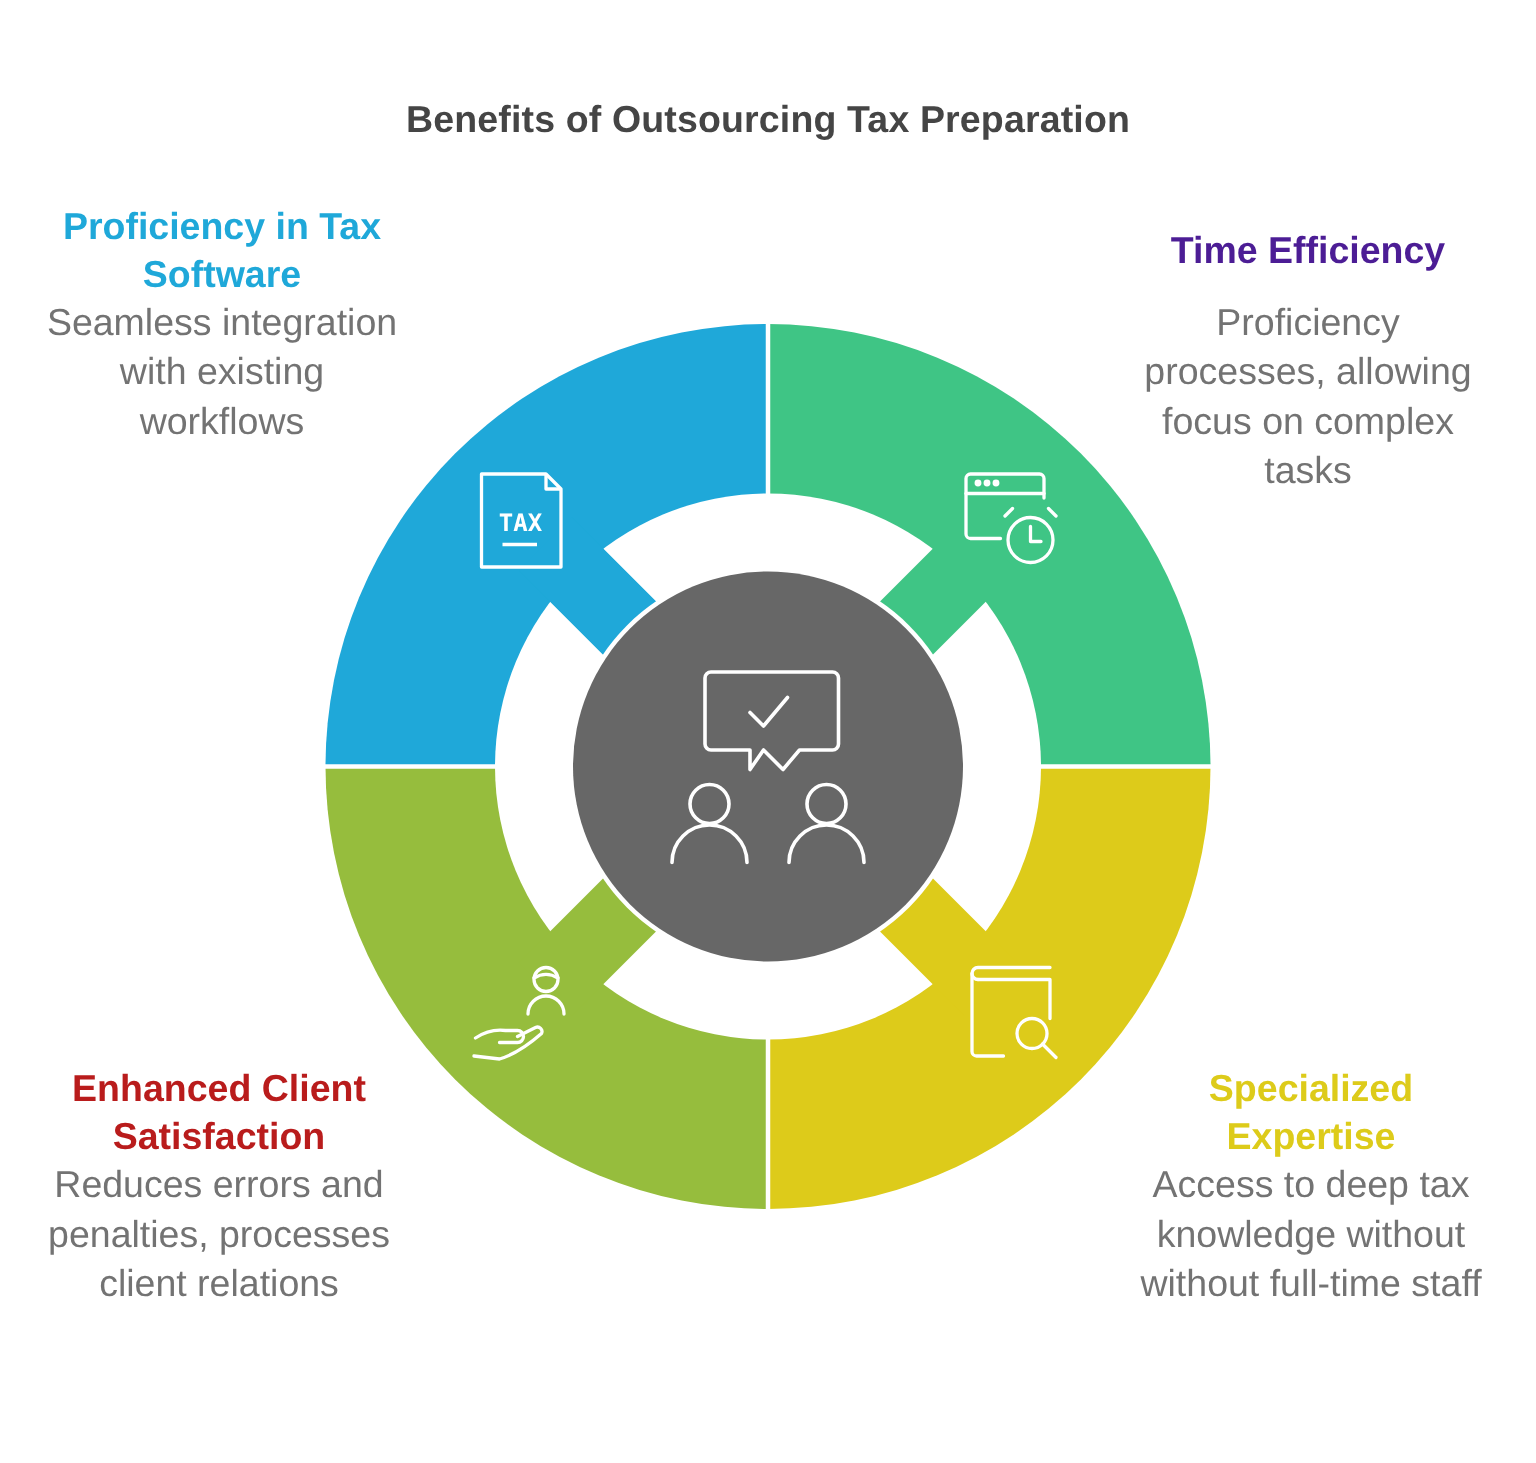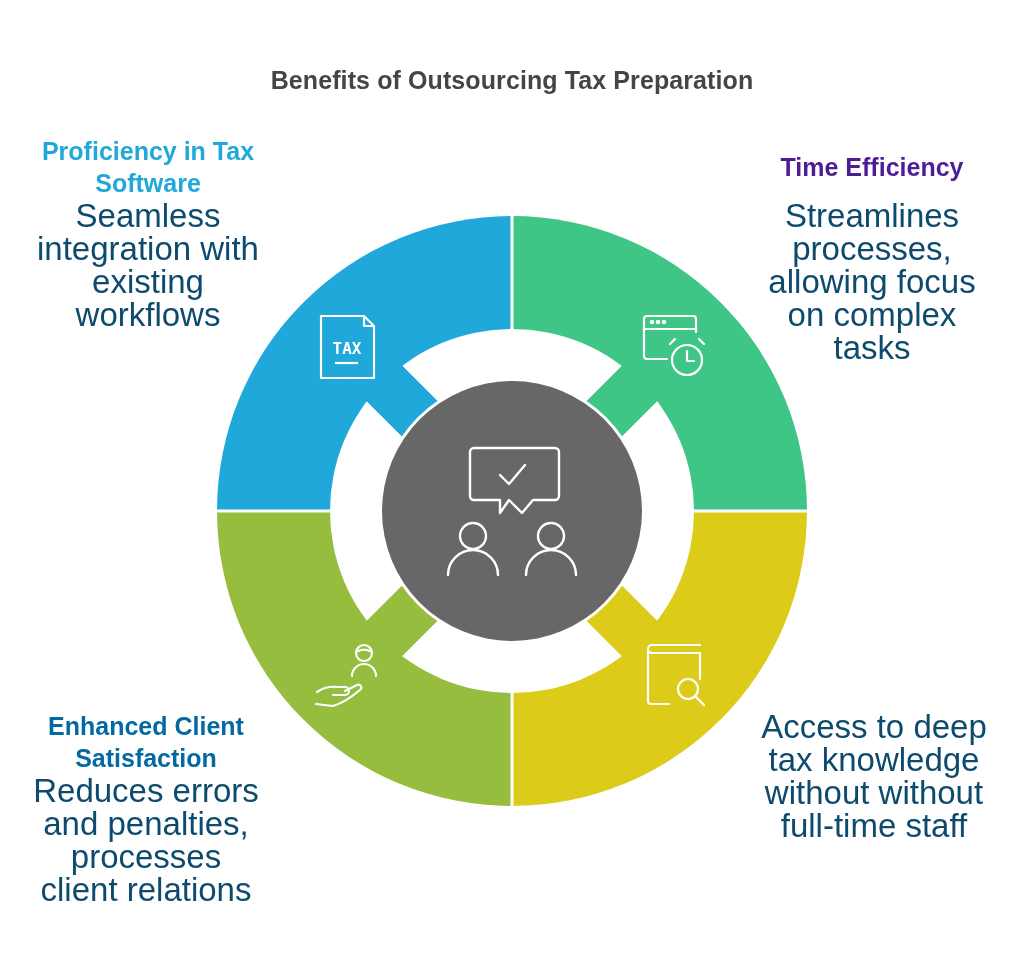--- a/index.html
+++ b/index.html
@@ -2,21 +2,21 @@
 <html><head>
 <meta charset="utf-8">
 <style>
   html, body { margin:0; padding:0; background:#ffffff; }
   body { width:1024px; height:975px; position:relative; overflow:hidden;
          font-family: "Liberation Sans", "DejaVu Sans", sans-serif; }
   .title { position:absolute; left:0; top:66px; width:1024px; text-align:center;
            font-size:25px; font-weight:bold; color:#454545; letter-spacing:0.1px; }
   .block { position:absolute; text-align:center; }
   .block .head { font-size:25px; font-weight:bold; line-height:32px; }
-  .block .desc { font-size:33px; color:#0c4a6e; line-height:33px; }
+  .block .desc { font-size:25px; color:#737373; line-height:33px; }
   #blk-tl { left:28px; top:135px; width:240px; }
   #blk-tr { left:752px; top:151px; width:240px; }
   #blk-tr .desc { margin-top:16px; }
   #blk-bl { left:30px; top:710px; width:232px; }
   #blk-br { left:758px; top:710px; width:232px; }
   svg.diagram { position:absolute; left:0; top:0; }
 </style>
 </head>
 <body>
 
@@ -120,23 +120,24 @@
   </g>
 </svg>
 
 <div class="block" id="blk-tl">
   <div class="head" style="color:#1FA8D9">Proficiency in Tax Software</div>
   <div class="desc">Seamless integration with existing workflows</div>
 </div>
 
 <div class="block" id="blk-tr">
   <div class="head" style="color:#4c1d95">Time Efficiency</div>
-  <div class="desc">Streamlines processes, allowing focus on complex tasks</div>
+  <div class="desc">Proficiency processes, allowing focus on complex tasks</div>
 </div>
 
 <div class="block" id="blk-bl">
-  <div class="head" style="color:#0369a1">Enhanced Client Satisfaction</div>
+  <div class="head" style="color:#b91c1c">Enhanced Client Satisfaction</div>
   <div class="desc">Reduces errors and penalties, processes client relations</div>
 </div>
 
 <div class="block" id="blk-br">
+  <div class="head" style="color:#DDCB1A">Specialized Expertise</div>
   <div class="desc">Access to deep tax knowledge without without full-time staff</div>
 </div>
 
 </body></html>

